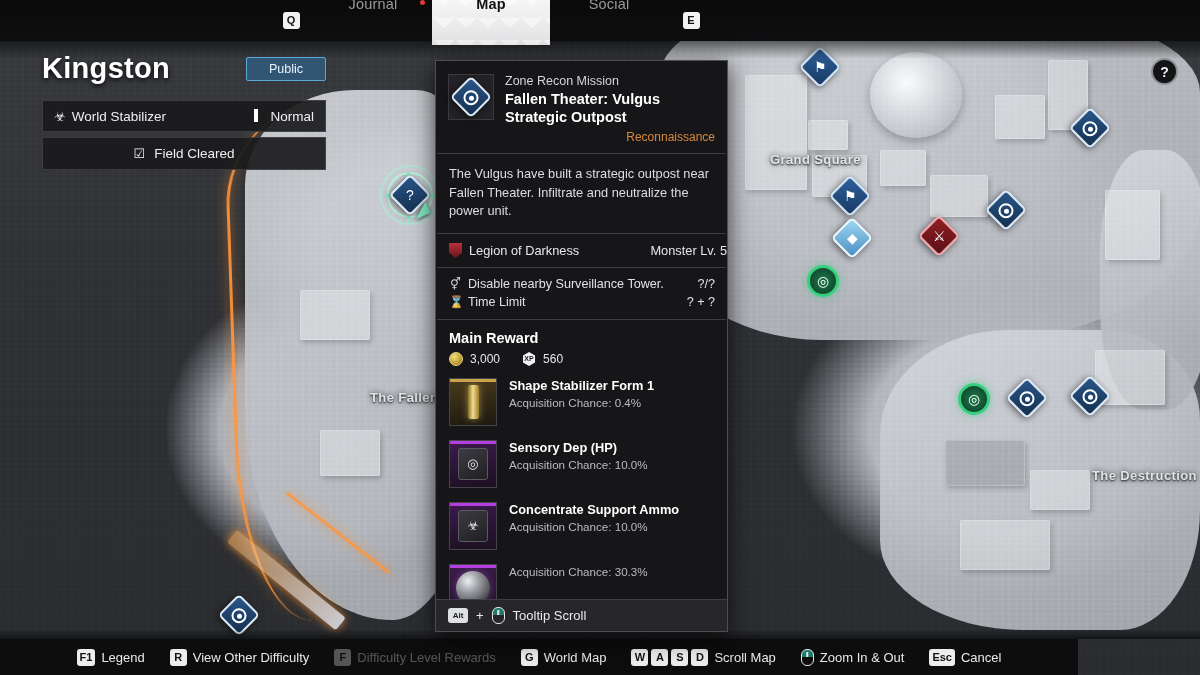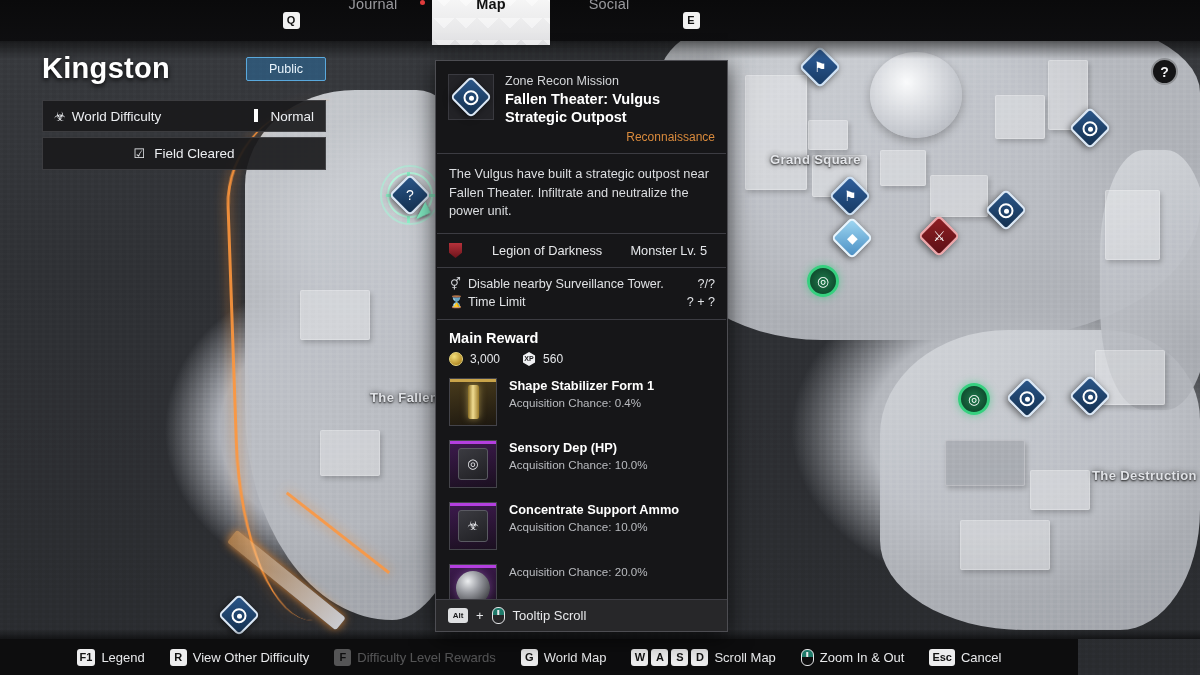--- a/index.html
+++ b/index.html
@@ -206,21 +206,21 @@
     border:1px solid #3a3a40; display:flex;align-items:center;justify-content:center;
   }
   .tt-icon .diamond { width:30px;height:30px; }
   .tt-htext { flex:1; min-width:0; }
   .tt-kind { font-size:12.5px; color:#d3d5d8; line-height:1.2; }
   .tt-title { font-size:14.5px; font-weight:bold; color:#fff; line-height:1.25; margin-top:1px; }
   .tt-type { text-align:right; color:#d98a3c; font-size:12px; margin-top:4px; }
   .sep { height:1px; background:#3c3c42; margin:0 1px; }
   .tt-desc { padding:11px 12px 12px 13px; font-size:12.8px; line-height:1.45; color:#dcdee1; }
   .tt-row {
-    display:flex; align-items:center; padding:9px 20px 9px 13px; font-size:12.8px;gap:23px;
+    display:flex; align-items:center; padding:9px 0 9px 13px; font-size:12.8px;
   }
   .tt-row .right { margin-left:auto; color:#e4e6e9; }
   .faction-ic {
     width:13px;height:15px;margin-right:7px; flex:0 0 13px;
     background:linear-gradient(180deg,#b5313a,#6d141b);
     clip-path: polygon(0 0,100% 0,100% 66%,50% 100%,0 66%);
     display:flex;align-items:center;justify-content:center;
   }
   .obj-list { padding:7px 12px 8px 13px; }
   .obj-line { display:flex; align-items:center; font-size:12.6px; color:#dfe1e4; padding:2px 0; }
@@ -458,21 +458,21 @@
     </div>
   </div>
 
   <div class="left-panel">
     <div class="zone-row">
       <div class="zone-name">Kingston</div>
       <div class="public-badge">Public</div>
     </div>
     <div class="diff-box">
       <span class="ic">☣</span>
-      <span style="margin-left:6px;">World Difficulty</span>
+      <span style="margin-left:6px;">World Stabilizer</span>
       <span class="right">
         <span class="bar-ind"></span>
         <span>Normal</span>
       </span>
     </div>
     <div class="cleared-box">
       <span class="ic">☑</span>
       <span>Field Cleared</span>
     </div>
   </div>
@@ -558,21 +558,21 @@
           <div class="item-name">Concentrate Support Ammo</div>
           <div class="item-sub">Acquisition Chance: 10.0%</div>
         </div>
       </div>
       <div class="item">
         <div class="item-ic rar-purple">
           <div class="topbar"></div>
           <div class="blob"></div>
         </div>
         <div>
-          <div class="item-sub">Acquisition Chance: 20.0%</div>
+          <div class="item-sub">Acquisition Chance: 30.3%</div>
         </div>
       </div>
 
     </div>
 
     <div class="tt-foot">
       <span class="altcap">Alt</span>
       <span>+</span>
       <span class="mouse-ic"></span>
       <span>Tooltip Scroll</span>

